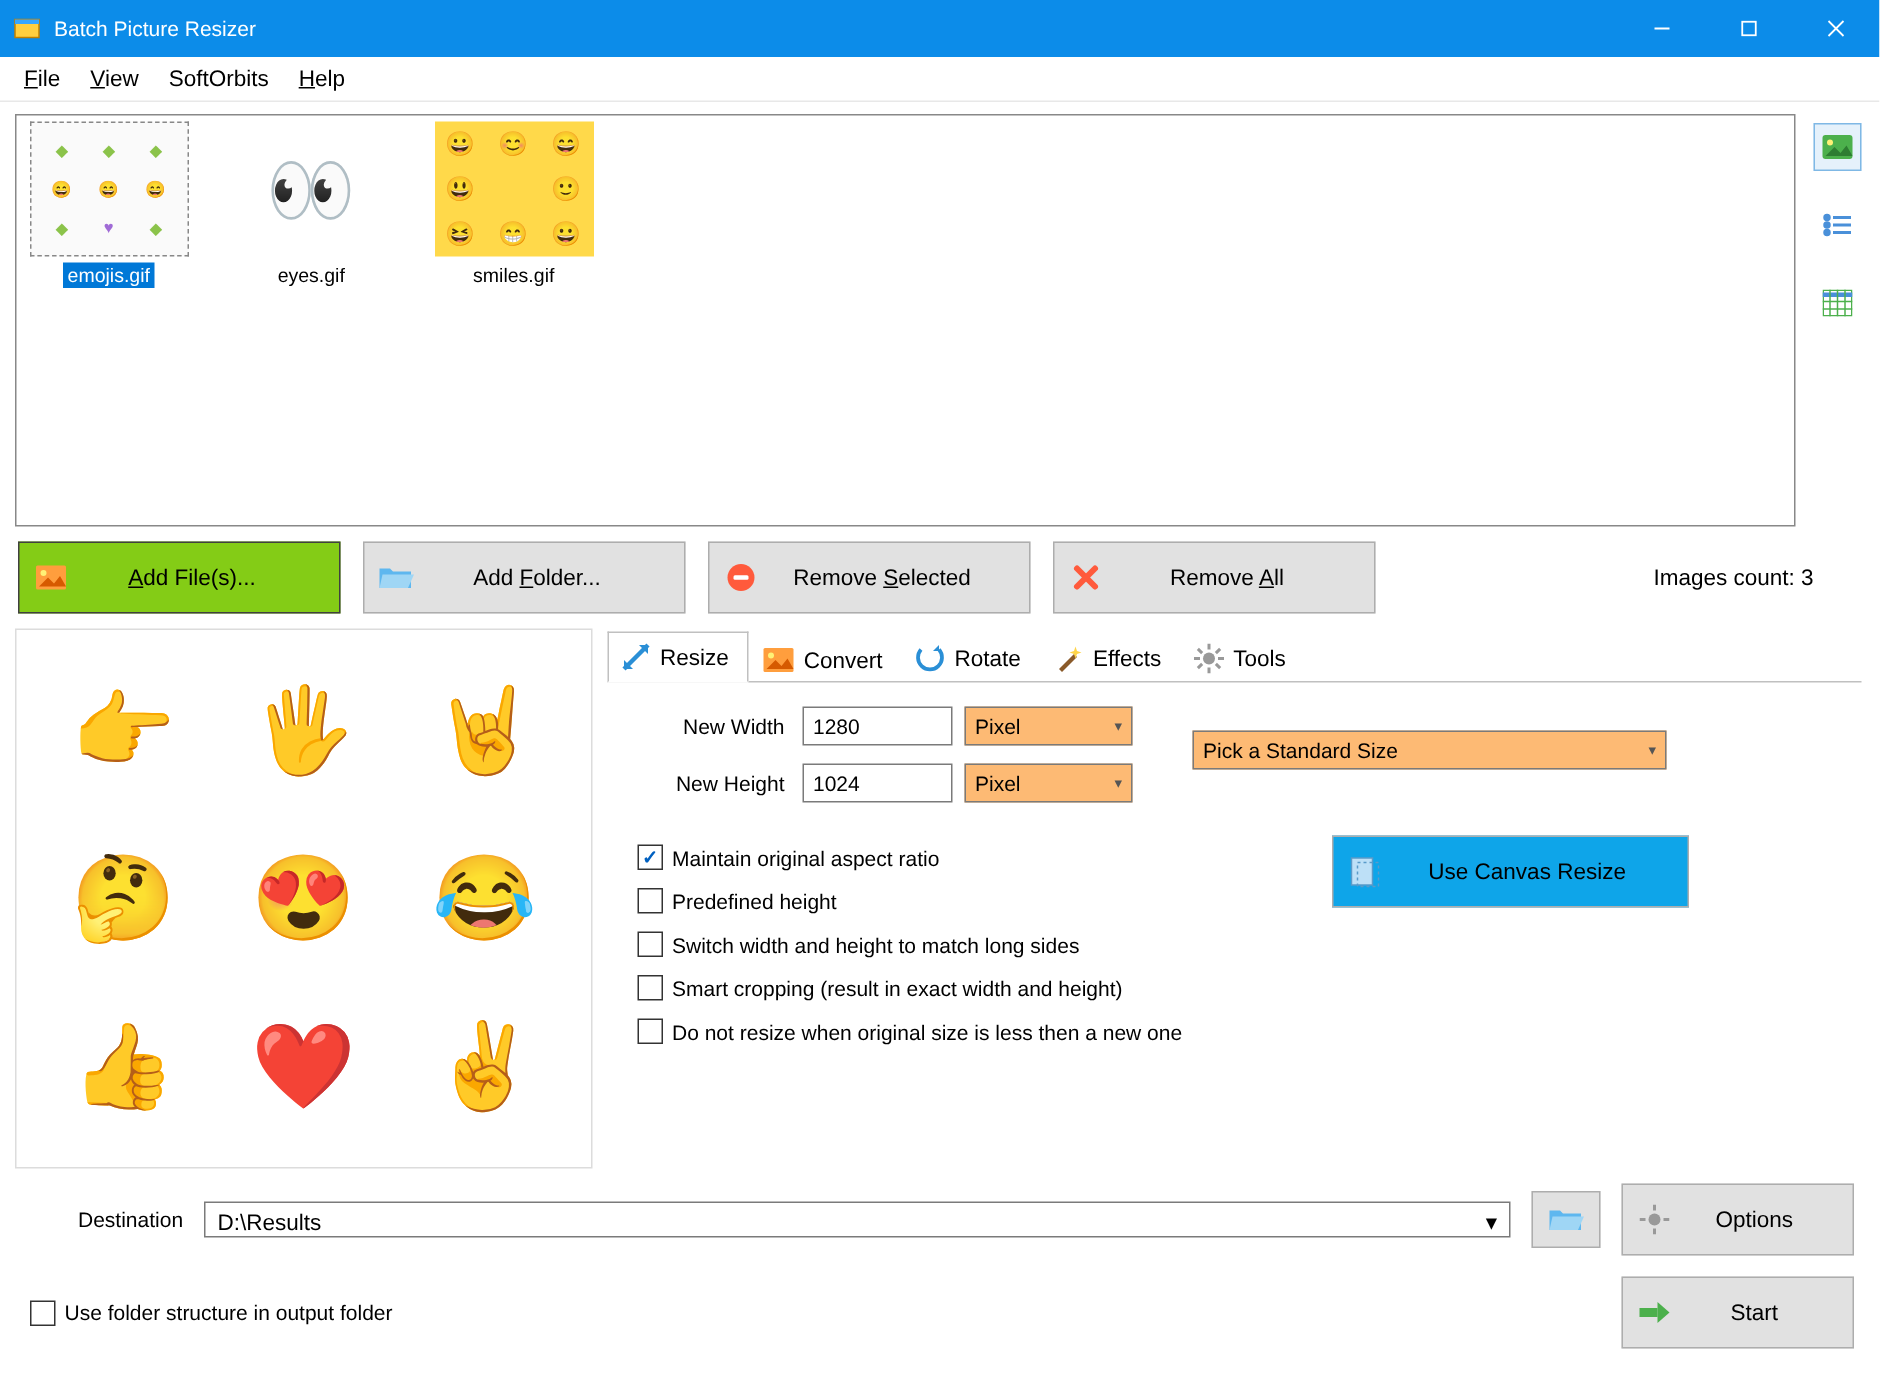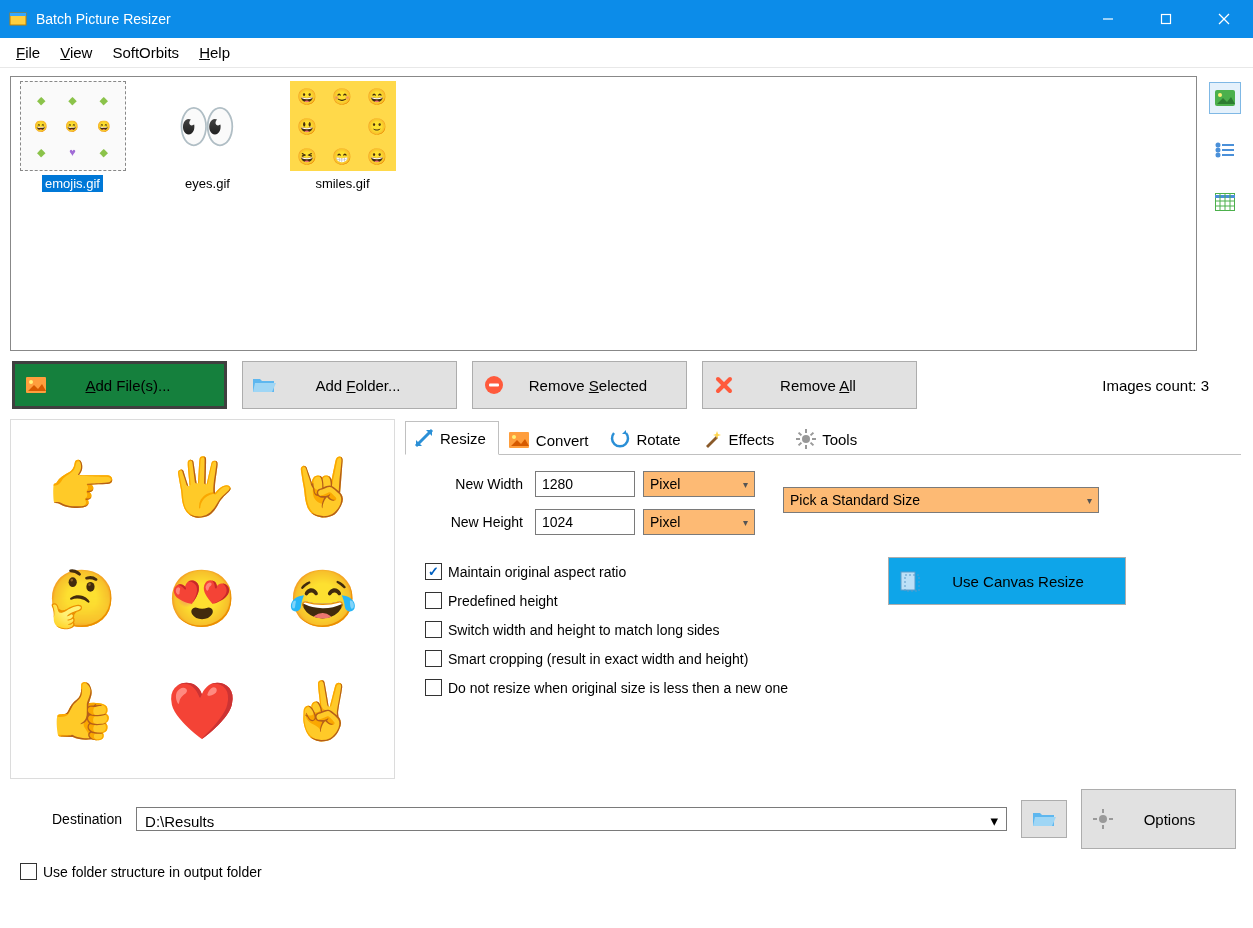--- a/index.html
+++ b/index.html
@@ -87,21 +87,21 @@
   padding: 10px 12px 4px 12px;
   align-items: center;
 }
 .bigbtn {
   width: 215px; height: 48px;
   border: 1px solid #adadad;
   background: #e1e1e1;
   display: flex; align-items: center;
   font-size: 15px;
 }
-.bigbtn.active { border: 3px solid #404040; background: #15803d;}
+.bigbtn.active { border: 1px solid #404040; background: #84cc16;}
 .bigbtn .ic { width: 42px; display:flex; justify-content:center;}
 .bigbtn .lbl { flex:1; text-align:center; padding-right:25px;}
 .bigbtn .u { text-decoration: underline;}
 .count-label { margin-left: auto; font-size: 15px; padding-right: 32px;}
 
 .lower {
   display: flex;
   padding: 6px 12px 0 10px;
   gap: 10px;
 }
@@ -182,21 +182,21 @@
 .destcombo {
   flex:1; height:24px; border:1px solid #7a7a7a;
   display:flex; align-items:flex-end; padding:0 8px;
   font-size:15px; justify-content:space-between;gap:35px;
 }
 .browsebtn {
   width:46px; height:38px; border:1px solid #adadad; background:#e1e1e1;
   display:flex; align-items:center; justify-content:center;
 }
 .optbtn, .startbtn {
-  width:155px; height:60px; border:1px solid #adadad; background:#e1e1e1;
+  width:155px; height:48px; border:1px solid #adadad; background:#e1e1e1;
   display:flex; align-items:center; font-size:15px;
 }
 .optbtn .ic, .startbtn .ic { width:42px; display:flex; justify-content:center;}
 .optbtn .lbl, .startbtn .lbl { flex:1; text-align:center; padding-right:20px;}
 .folderchk { display:flex; align-items:center; gap:6px; font-size:14px;}
 </style>
 </head>
 <body>
 
 <div class="titlebar">
@@ -397,21 +397,21 @@
               <rect x="3" y="3" width="2" height="4" transform="rotate(-45 4 5)"></rect>
               <rect x="15" y="13" width="2" height="4" transform="rotate(-45 16 15)"></rect>
               <rect x="3" y="13" width="2" height="4" transform="rotate(45 4 15)"></rect>
               <rect x="15" y="3" width="2" height="4" transform="rotate(45 16 5)"></rect>
             </g>
           </svg>
         <span>Tools</span>
       </div>
     </div>
     <div class="tabcontent">
-      <div style="display:flex; gap:28px;">
+      <div style="display:flex; gap:40px;">
         <div>
           <div class="formrow">
             <span class="lbl">New Width</span>
             <input class="txtinput" value="1280" style="">
             <div class="combo">
                 <span>Pixel</span>
                 <span class="caret">▾</span>
               </div>
           </div>
           <div class="formrow">
@@ -494,13 +494,22 @@
             <rect x="16" y="9" width="4" height="2"></rect>
           </g>
         </svg>
       </span>
     <span class="lbl">Options</span>
   </div>
   <div class="folderchk">
     <span class="chkbox"></span>
     <span>Use folder structure in output folder</span>
   </div>
+  <div class="startbtn">
+    <span class="ic">
+        <svg width="22" height="18" viewBox="0 0 22 18">
+          <rect x="1" y="6" width="12" height="6" fill="#4cb04c"></rect>
+          <path d="M13 2 L21 9 L13 16 Z" fill="#4cb04c"></path>
+        </svg>
+      </span>
+    <span class="lbl">Start</span>
+  </div>
 </div>
 
 </body></html>

